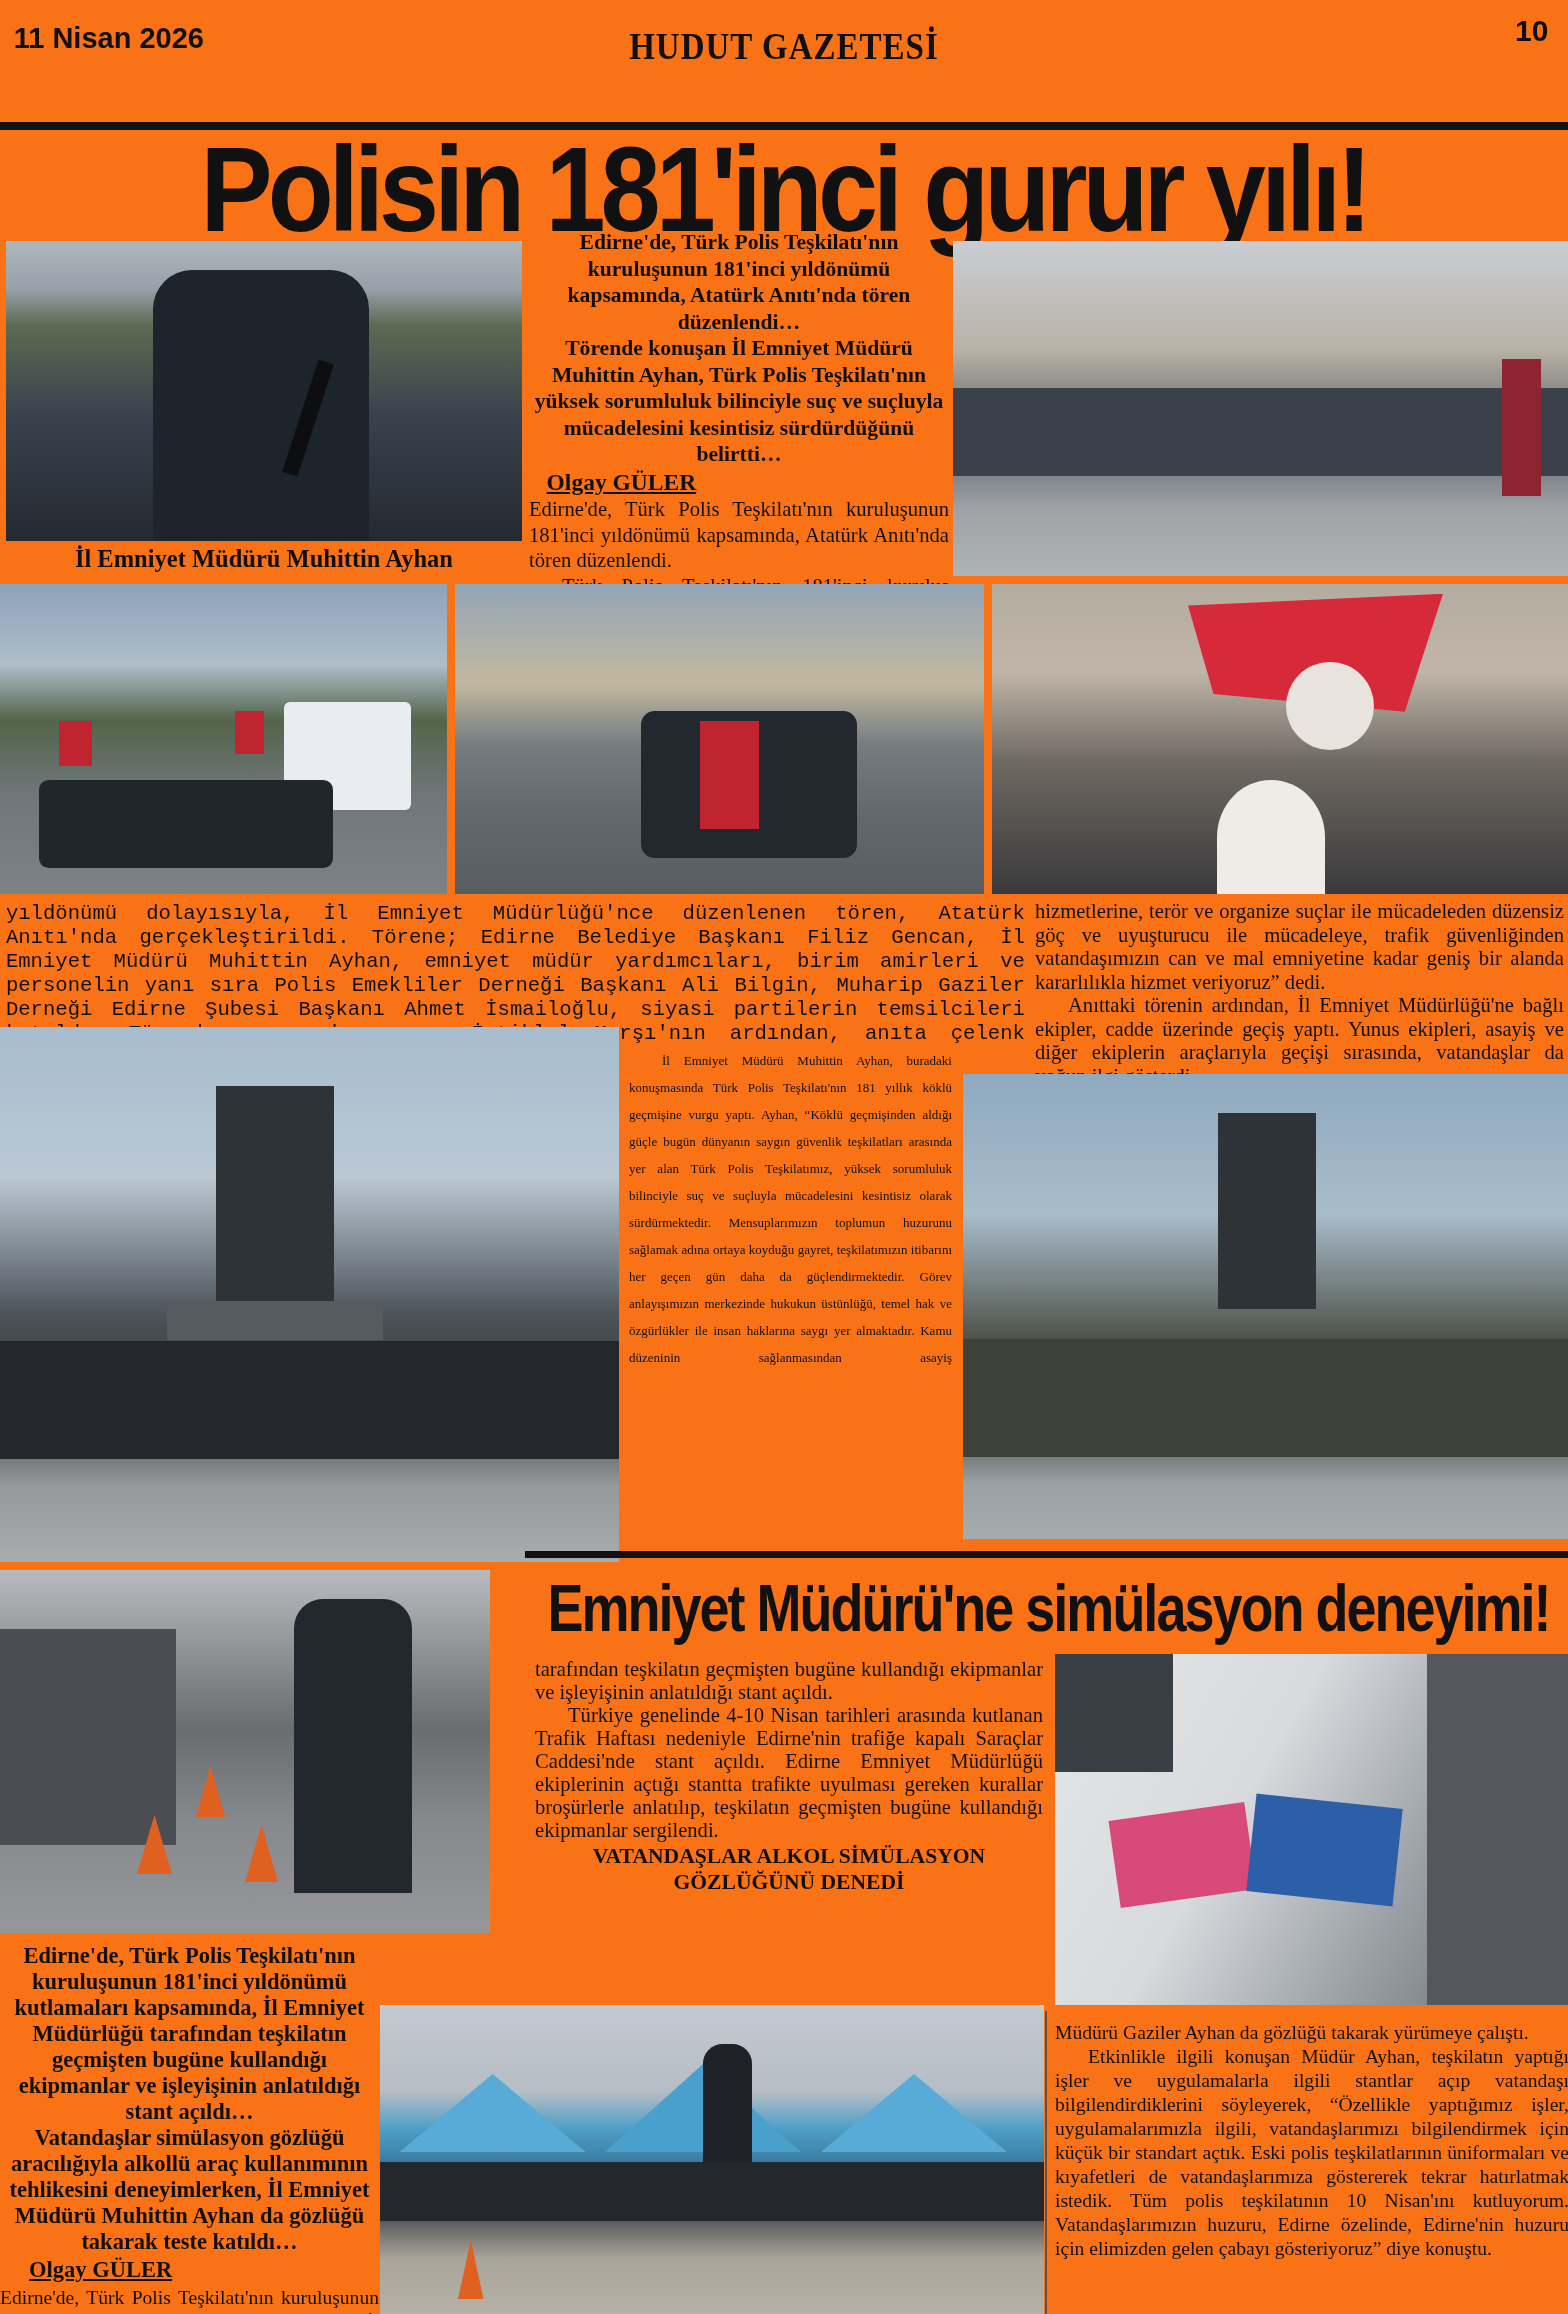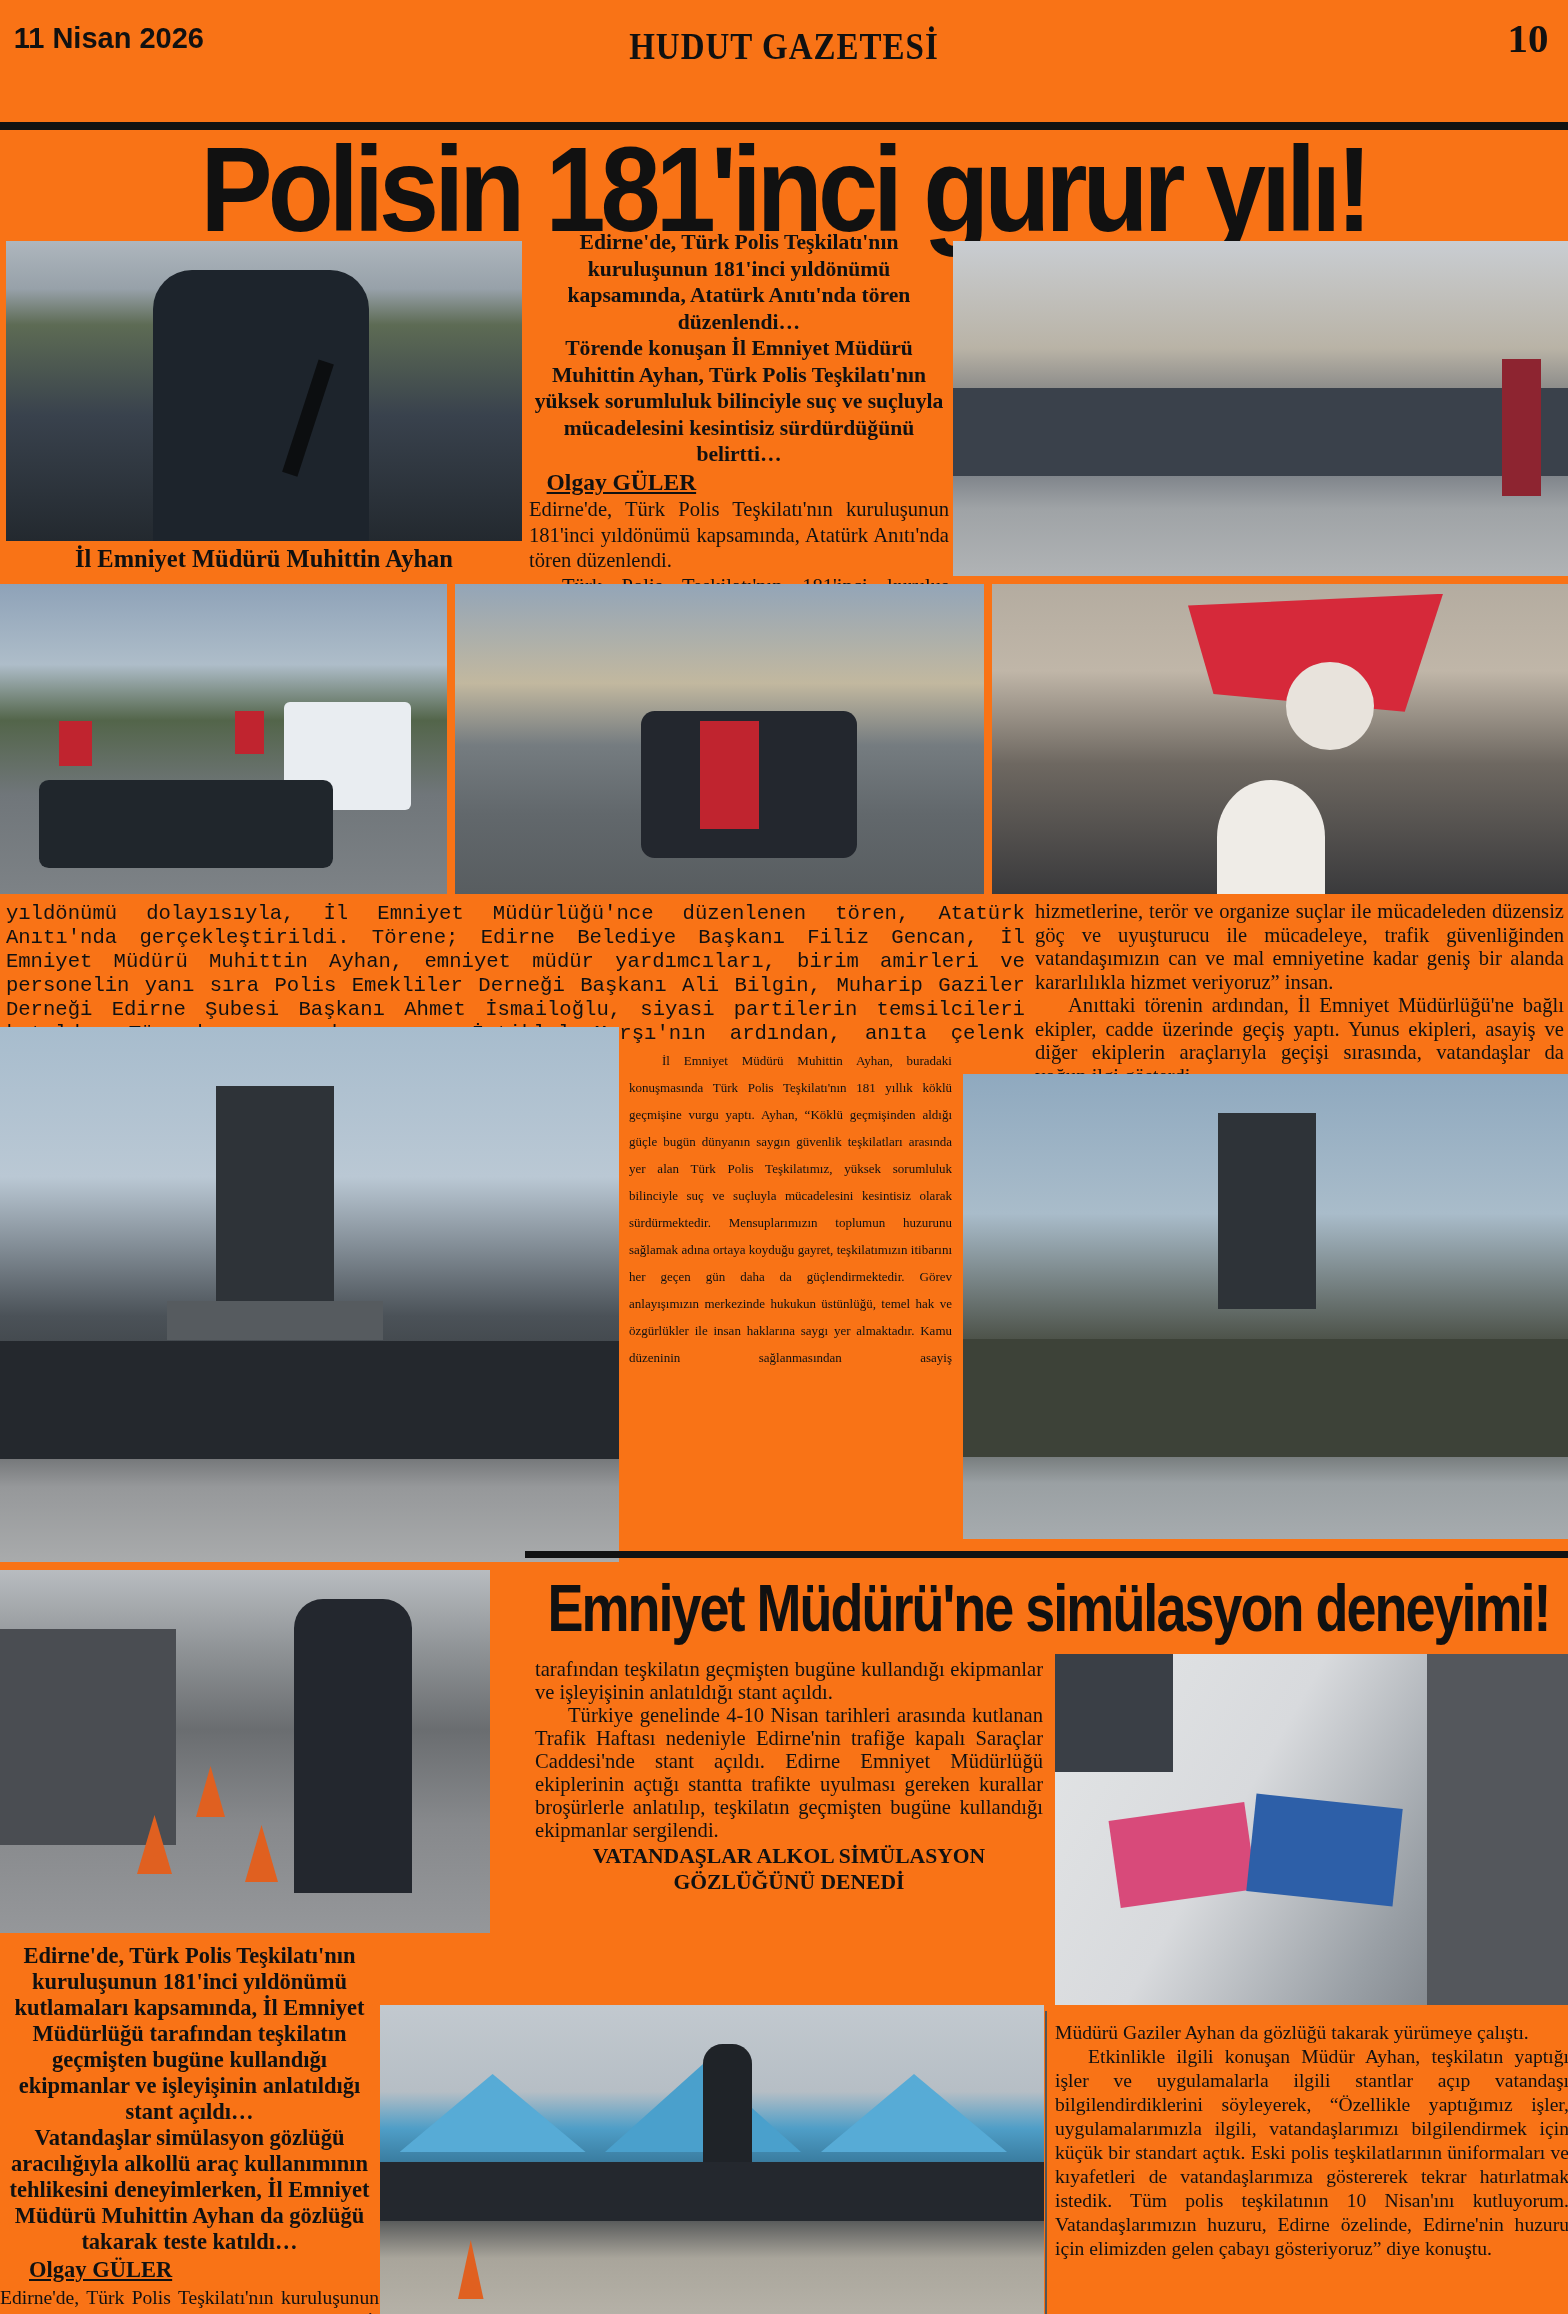--- a/index.html
+++ b/index.html
@@ -3,21 +3,21 @@
 <meta charset="utf-8">
 <style>
   html,body{margin:0;padding:0;background:#888;}
   .page{position:relative;width:1568px;height:2314px;background:#f97316;margin:0 auto;
         overflow:hidden;font-family:"Liberation Serif",serif;color:#111;}
   .abs{position:absolute;}
   
   .hdr-date{left:13.7px;top:21.6px;font-family:"Liberation Sans",sans-serif;font-weight:bold;font-size:29px;}
   .hdr-title{left:0;right:0;top:25.5px;text-align:center;font-family:"Liberation Serif",serif;
              font-weight:bold;font-size:33px;letter-spacing:1px;transform:scaleY(1.15);transform-origin:top;}
-  .hdr-page{right:19.6px;top:13.7px;font-family:Liberation Serif, serif;font-weight:bold;font-size:41px;}
+  .hdr-page{right:19.6px;top:13.7px;font-family:Liberation Sans, sans-serif;font-weight:bold;font-size:30px;}
   .rule{background:#121212;}
   
   .headline1{left:0;width:1568px;top:129px;text-align:center;font-family:"Liberation Sans",sans-serif;
              font-weight:bold;font-size:108px;letter-spacing:-4.9px;line-height:1.0;
              transform:scaleY(1.12);transform-origin:top;white-space:nowrap;}
   .headline2{left:529px;top:1560px;width:1039px;text-align:center;font-family:"Liberation Sans",sans-serif;
              font-weight:bold;font-size:54px;letter-spacing:-2px;line-height:78px;
              transform:scaleY(1.22);transform-origin:top;white-space:nowrap;}
   
   .photo{overflow:hidden;}
@@ -92,21 +92,21 @@
   <div class="abs photo" style="left:992px;top:584px;width:576px;height:310px;
        background:linear-gradient(180deg,#b4aca0 0%,#c0b6a8 28%,#6e6861 58%,#3a3a3c 100%);" title="Bayrak açan motosikletli polis">
     <div class="ph-shape" style="left:196px;top:9.8px;width:255px;height:118px;background:#d6293a;clip-path:polygon(0 10%,100% 0,85% 100%,10% 85%);"></div>
     <div class="ph-shape" style="left:294px;top:78px;width:88px;height:88px;background:#e8e3dc;border-radius:50%;"></div>
     <div class="ph-shape" style="left:225px;top:196px;width:108px;height:114px;background:#efece7;border-radius:50% 50% 0 0;"></div>
   </div>
 
   <div class="abs widepara just">yıldönümü dolayısıyla, İl Emniyet Müdürlüğü'nce düzenlenen tören, Atatürk Anıtı'nda gerçekleştirildi. Törene; Edirne Belediye Başkanı Filiz Gencan, İl Emniyet Müdürü Muhittin Ayhan, emniyet müdür yardımcıları, birim amirleri ve personelin yanı sıra Polis Emekliler Derneği Başkanı Ali Bilgin, Muharip Gaziler Derneği Edirne Şubesi Başkanı Ahmet İsmailoğlu, siyasi partilerin temsilcileri katıldı. Törende saygı duruşu ve İstiklal Marşı'nın ardından, anıta çelenk bırakıldı.</div>
 
   <div class="abs rcol1">
-    <p class="just">hizmetlerine, terör ve organize suçlar ile mücadeleden düzensiz göç ve uyuşturucu ile mücadeleye, trafik güvenliğinden vatandaşımızın can ve mal emniyetine kadar geniş bir alanda kararlılıkla hizmet veriyoruz” insan.</p>
+    <p class="just">hizmetlerine, terör ve organize suçlar ile mücadeleden düzensiz göç ve uyuşturucu ile mücadeleye, trafik güvenliğinden vatandaşımızın can ve mal emniyetine kadar geniş bir alanda kararlılıkla hizmet veriyoruz” dedi.</p>
     <p class="just ind">Anıttaki törenin ardından, İl Emniyet Müdürlüğü'ne bağlı ekipler, cadde üzerinde geçiş yaptı. Yunus ekipleri, asayiş ve diğer ekiplerin araçlarıyla geçişi sırasında, vatandaşlar da yoğun ilgi gösterdi.</p>
   </div>
 
   <div class="abs photo" style="left:0;top:1027px;width:619px;height:535px;
        background:linear-gradient(180deg,#a7bccd 0%,#bac8d4 28%,#4b5258 54%,#35383b 70%,#96989a 86%,#a9abac 100%);" title="Anıt önünde polis ekipleri">
     <div class="ph-shape" style="left:216px;top:59px;width:118px;height:216px;background:#2e3338;"></div>
     <div class="ph-shape" style="left:167px;top:274px;width:216px;height:39px;background:#565b5f;"></div>
     <div class="ph-shape" style="left:0;top:314px;width:619px;height:118px;background:#24282d;"></div>
   </div>
 

